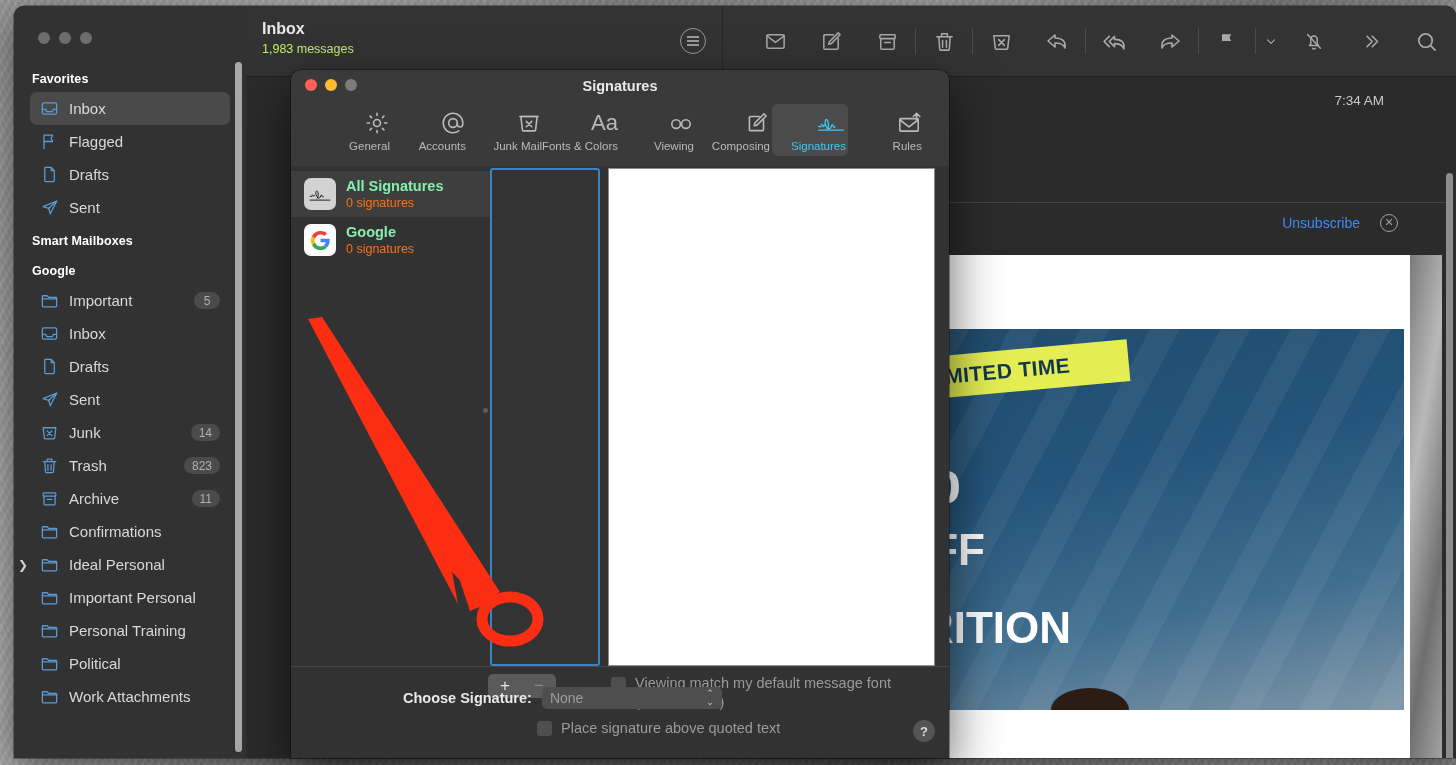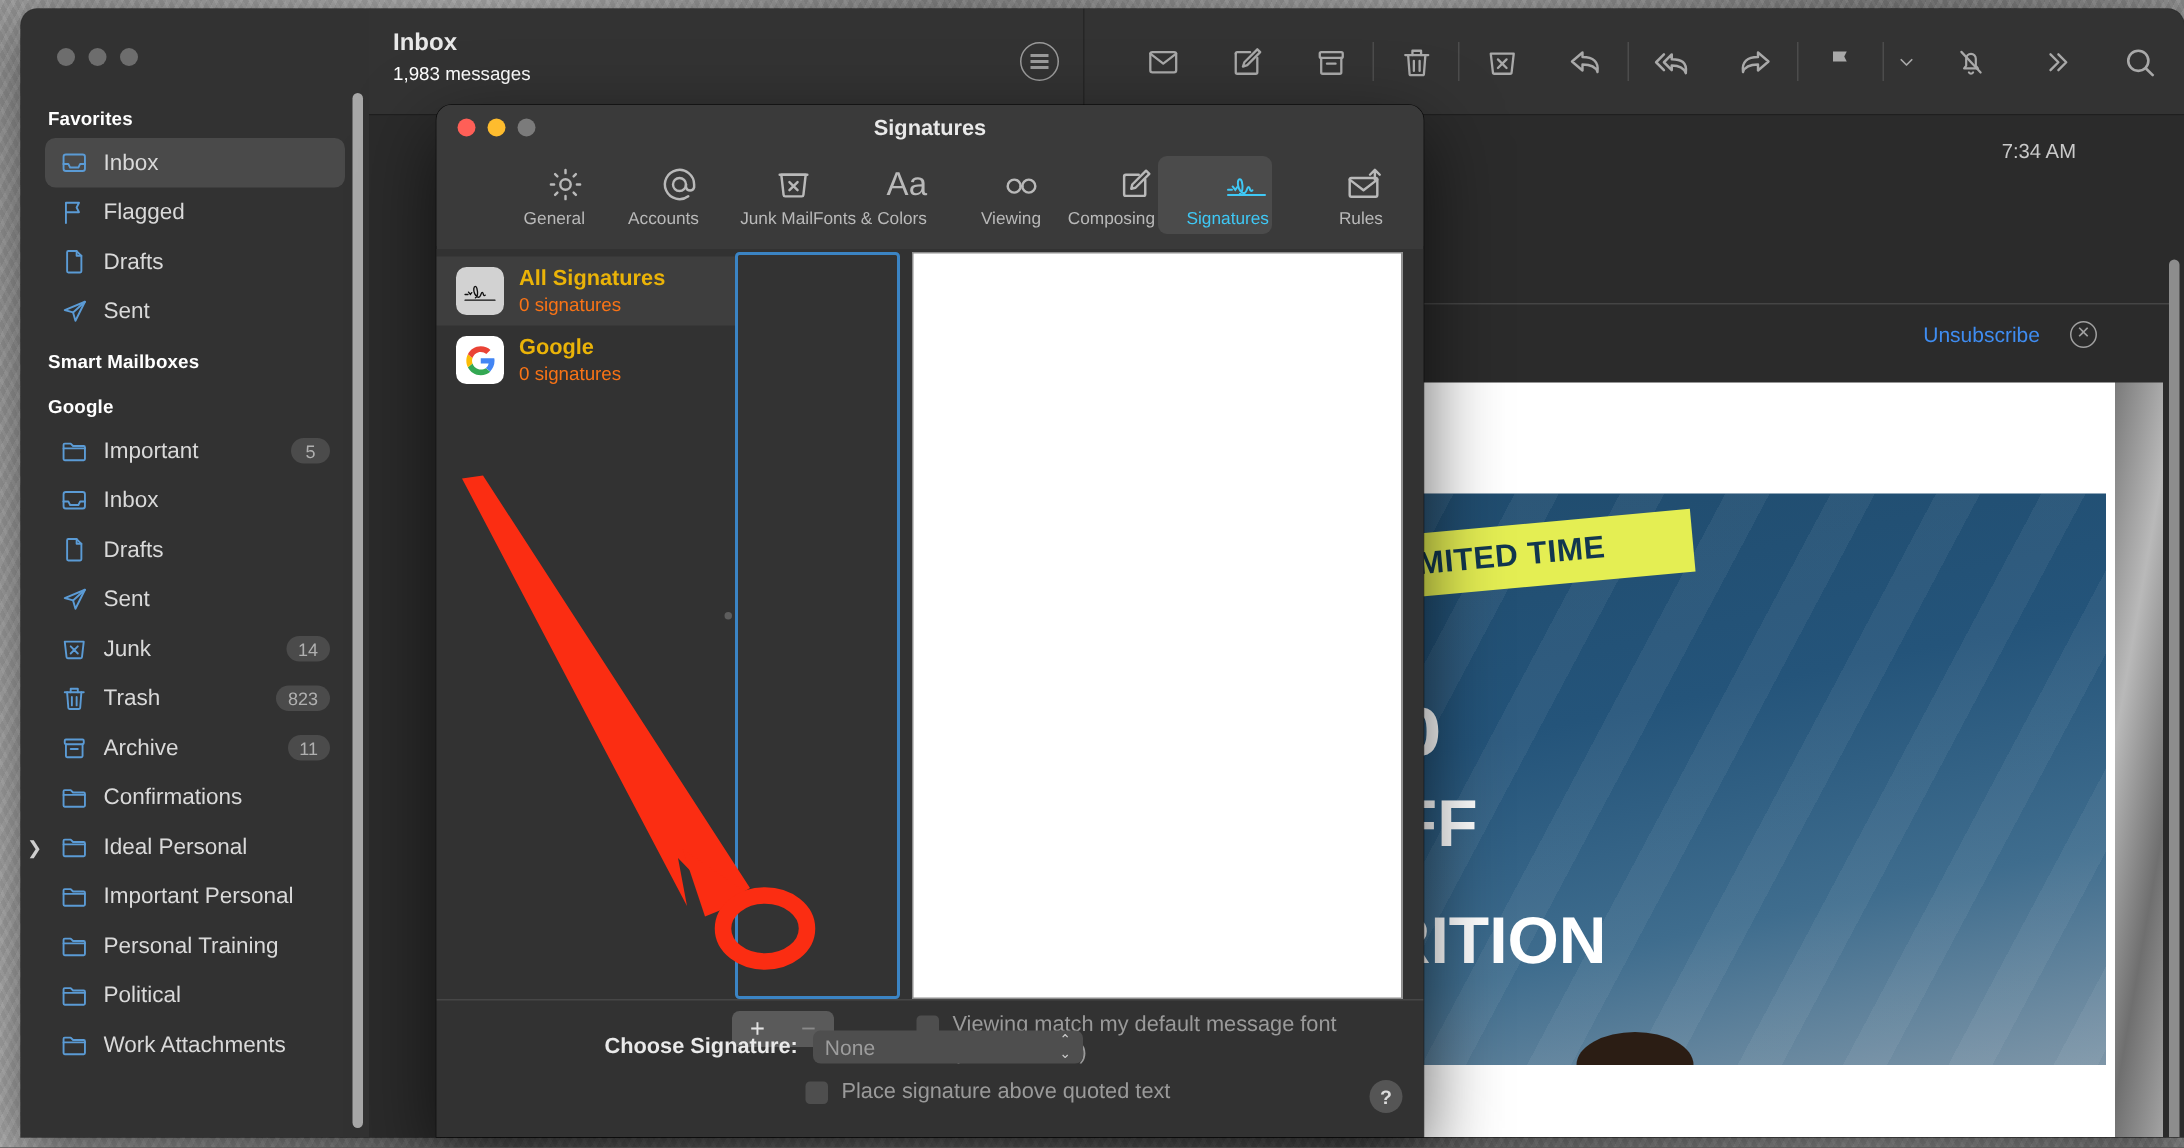--- a/index.html
+++ b/index.html
@@ -72,21 +72,21 @@
   #content{ flex:1; position:relative; background:#2b2b2b; display:flex; flex-direction:column; }
   #topbar{
     height:71px; display:flex; align-items:stretch; background:#333333;
     border-bottom:1px solid #1f1f1f;
   }
   #inbox-head{
     width:477px; flex:0 0 477px; padding:14px 16px 0 16px; position:relative;
     border-right:1px solid #262626;
   }
   #inbox-head .t{ font-size:16px; font-weight:700; color:#e8e8e8; }
-  #inbox-head .s{ font-size:12.5px; color:#ffffff; margin-top:4px; }
+  #inbox-head .s{ font-size:12.5px; color:#bef264; margin-top:4px; }
   #filter-btn{
     position:absolute; right:16px; top:22px; width:26px; height:26px;
     border-radius:50%; border:1.6px solid #9b9b9b; display:flex;
     align-items:center; justify-content:center;
   }
   #filter-btn i{ display:block; width:12px; height:1.6px; background:#9b9b9b; box-shadow:0 4px 0 #9b9b9b, 0 -4px 0 #9b9b9b; }
   #tools{ flex:1; display:flex; align-items:center; padding-left:24px; gap:0; }
   .tbtn{
     width:56px; height:48px; display:flex; align-items:center; justify-content:center;
     color:#a9a9a9;
@@ -187,21 +187,21 @@
   #dlg-body{ position:absolute; left:0; right:0; top:96px; bottom:0; background:#323232; }
   #sig-accounts{
     position:absolute; left:0; top:0; width:199px; bottom:92px;
     background:#323232; padding-top:5px;
   }
   .acct{
     display:flex; align-items:center; height:46px; padding:0 10px 0 13px; gap:10px;
   }
   .acct.sel{ background:#3e3e3e; }
   .acct .av{ width:32px; height:32px; border-radius:7px; flex:0 0 32px; background:#d2d2d2; position:relative; overflow:hidden;}
-  .acct .tx .n{ font-size:14.5px; color:#eab308; font-weight:600; line-height:1.15; }
+  .acct .tx .n{ font-size:14.5px; color:#86efac; font-weight:600; line-height:1.15; }
   .acct .tx .c{ font-size:12.5px; color:#f97316; margin-top:2px; }
   #sig-list{
     position:absolute; left:199px; top:2px; width:110px; bottom:92px;
     background:#333333; border:2.5px solid #3b84c4; border-radius:3px;
   }
   #sig-editor{
     position:absolute; left:317px; top:2px; right:14px; bottom:92px;
     background:#ffffff; border:1px solid #8d8d8d;
   }
   #plusminus{ position:absolute; left:197px; bottom:60px; display:flex; }

